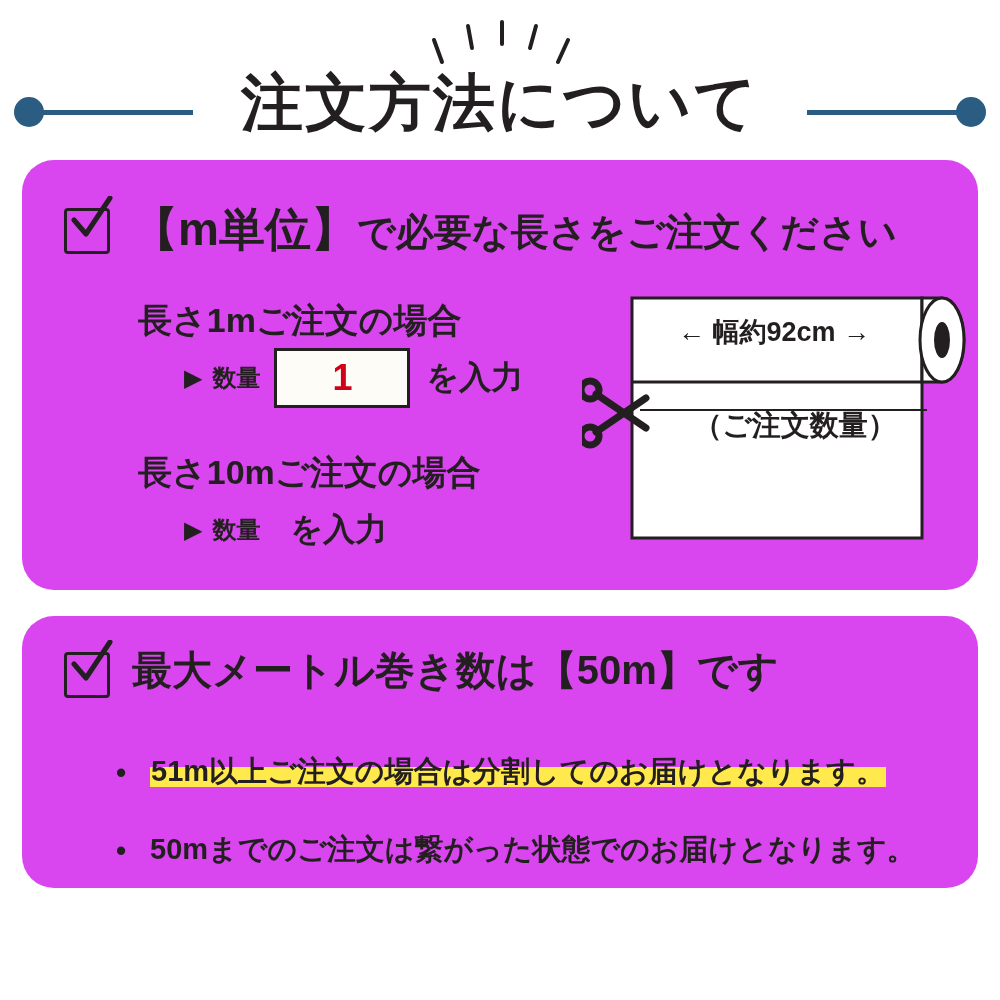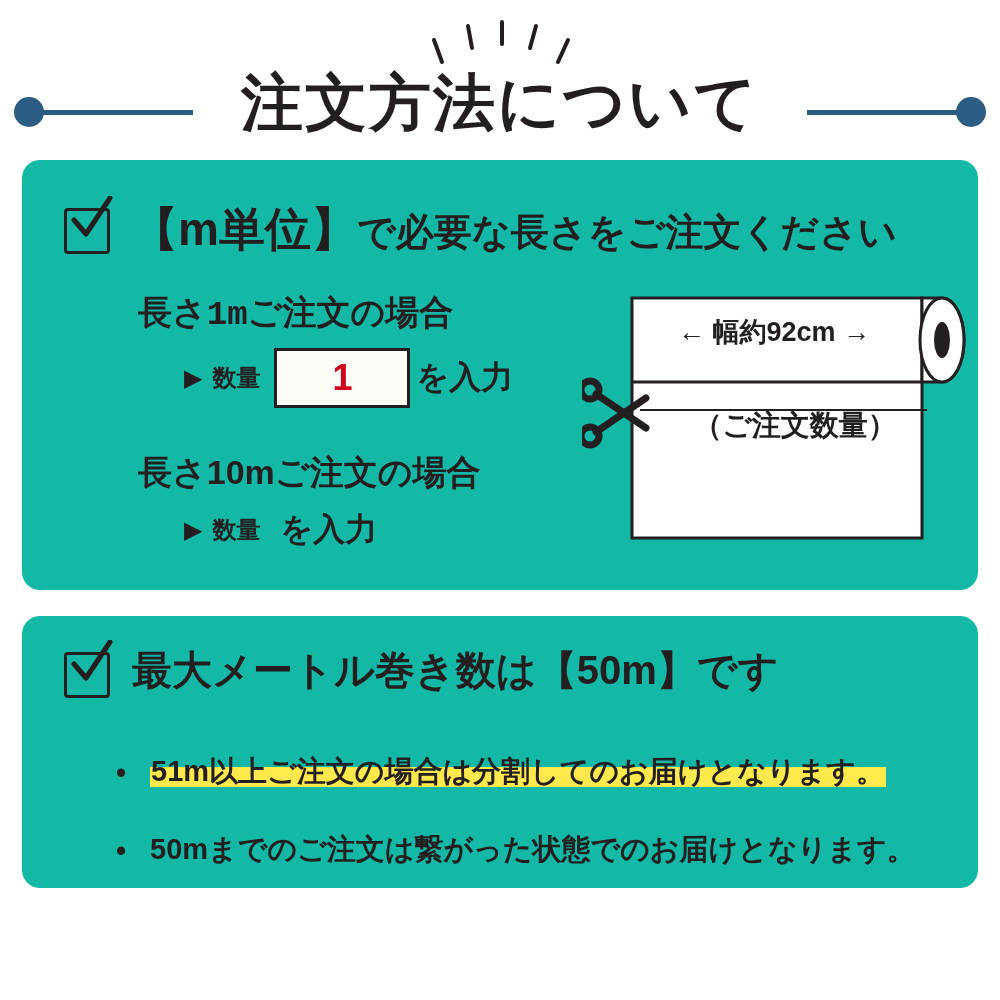--- a/index.html
+++ b/index.html
@@ -55,22 +55,22 @@
     position: absolute;
     top: 20px;
     left: 50%;
     transform: translateX(-50%);
     width: 140px;
     height: 48px;
   }
 
   
   .card {
-    background: #14b8a6;
-    border-radius: 18px;
+    background: #d946ef;
+    border-radius: 32px;
     margin: 0 22px 26px 22px;
     position: relative;
   }
   .card-1 { height: 430px; }
   .card-2 { height: 272px; }
 
   
   .check-box {
     position: absolute;
     width: 40px;
@@ -126,21 +126,21 @@
     display: flex;
     align-items: center;
     justify-content: center;
     font-size: 36px;
     font-weight: bold;
     color: #d0021b;
   }
   .qty-suffix {
     font-size: 32px;
     font-weight: bold;
-    margin-left: 6px;
+    margin-left: 16px;
   }
 
   
   .roll-wrap {
     position: absolute;
     left: 560px;
     top: 128px;
     width: 400px;
     height: 280px;
   }
@@ -209,21 +209,21 @@
 
   <div class="check-box" style="left:42px; top:48px;"></div>
   <svg class="check-mark" style="left:46px; top:36px;" viewBox="0 0 46 46">
     <polyline points="6,24 18,38 42,2" fill="none" stroke="#231f20" stroke-width="5" stroke-linecap="round" stroke-linejoin="round"></polyline>
   </svg>
 
   <div class="headline" style="left:110px; top:46px;">
     <span class="big">【m単位】</span><span>で必要な長さをご注文ください</span>
   </div>
 
-  <div class="row-label" style="left:116px; top:130px;font-family:Liberation Mono, monospace;">長さ1mご注文の場合</div>
+  <div class="row-label" style="left:116px; top:138px;">長さ1mご注文の場合</div>
   <div class="qty-line" style="left:162px; top:188px;">
     <span class="tri">▶</span>
     <span class="qty-word">数量</span>
     <span class="qty-box">1</span>
     <span class="qty-suffix">を入力</span>
   </div>
 
   <div class="row-label" style="left:116px; top:290px;">長さ10mご注文の場合</div>
   <div class="qty-line" style="left:162px; top:348px;">
     <span class="tri">▶</span>

